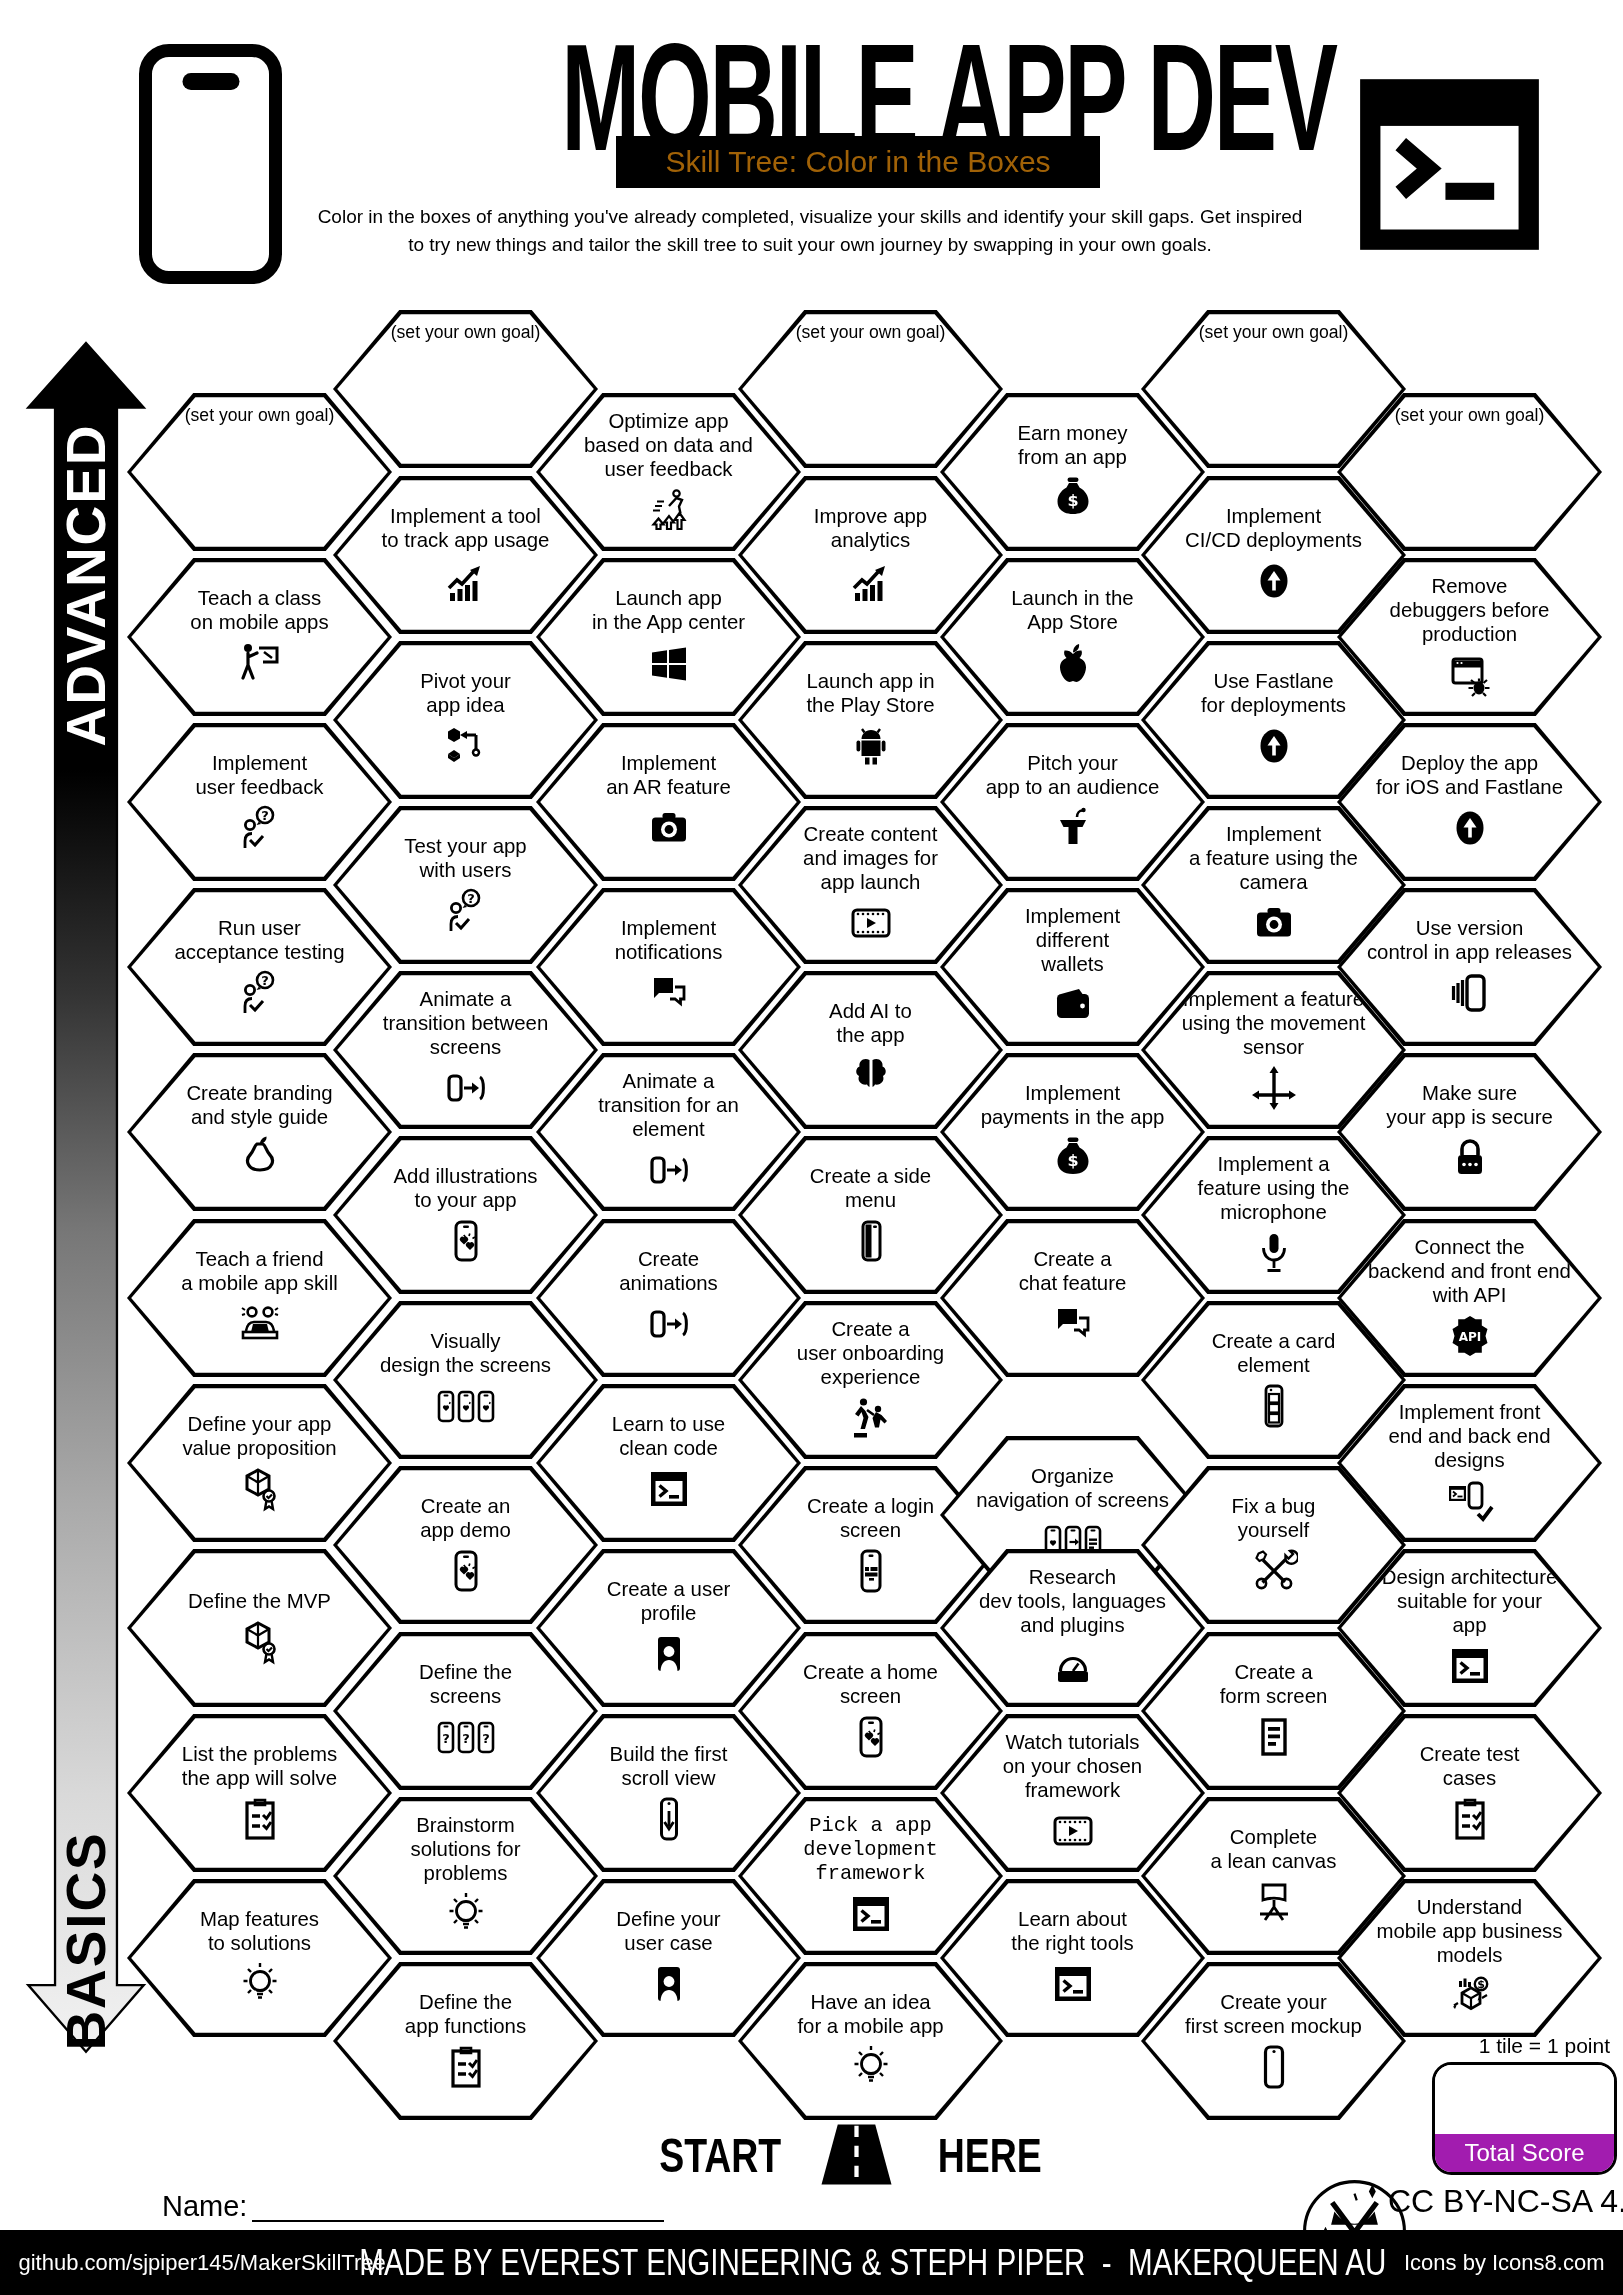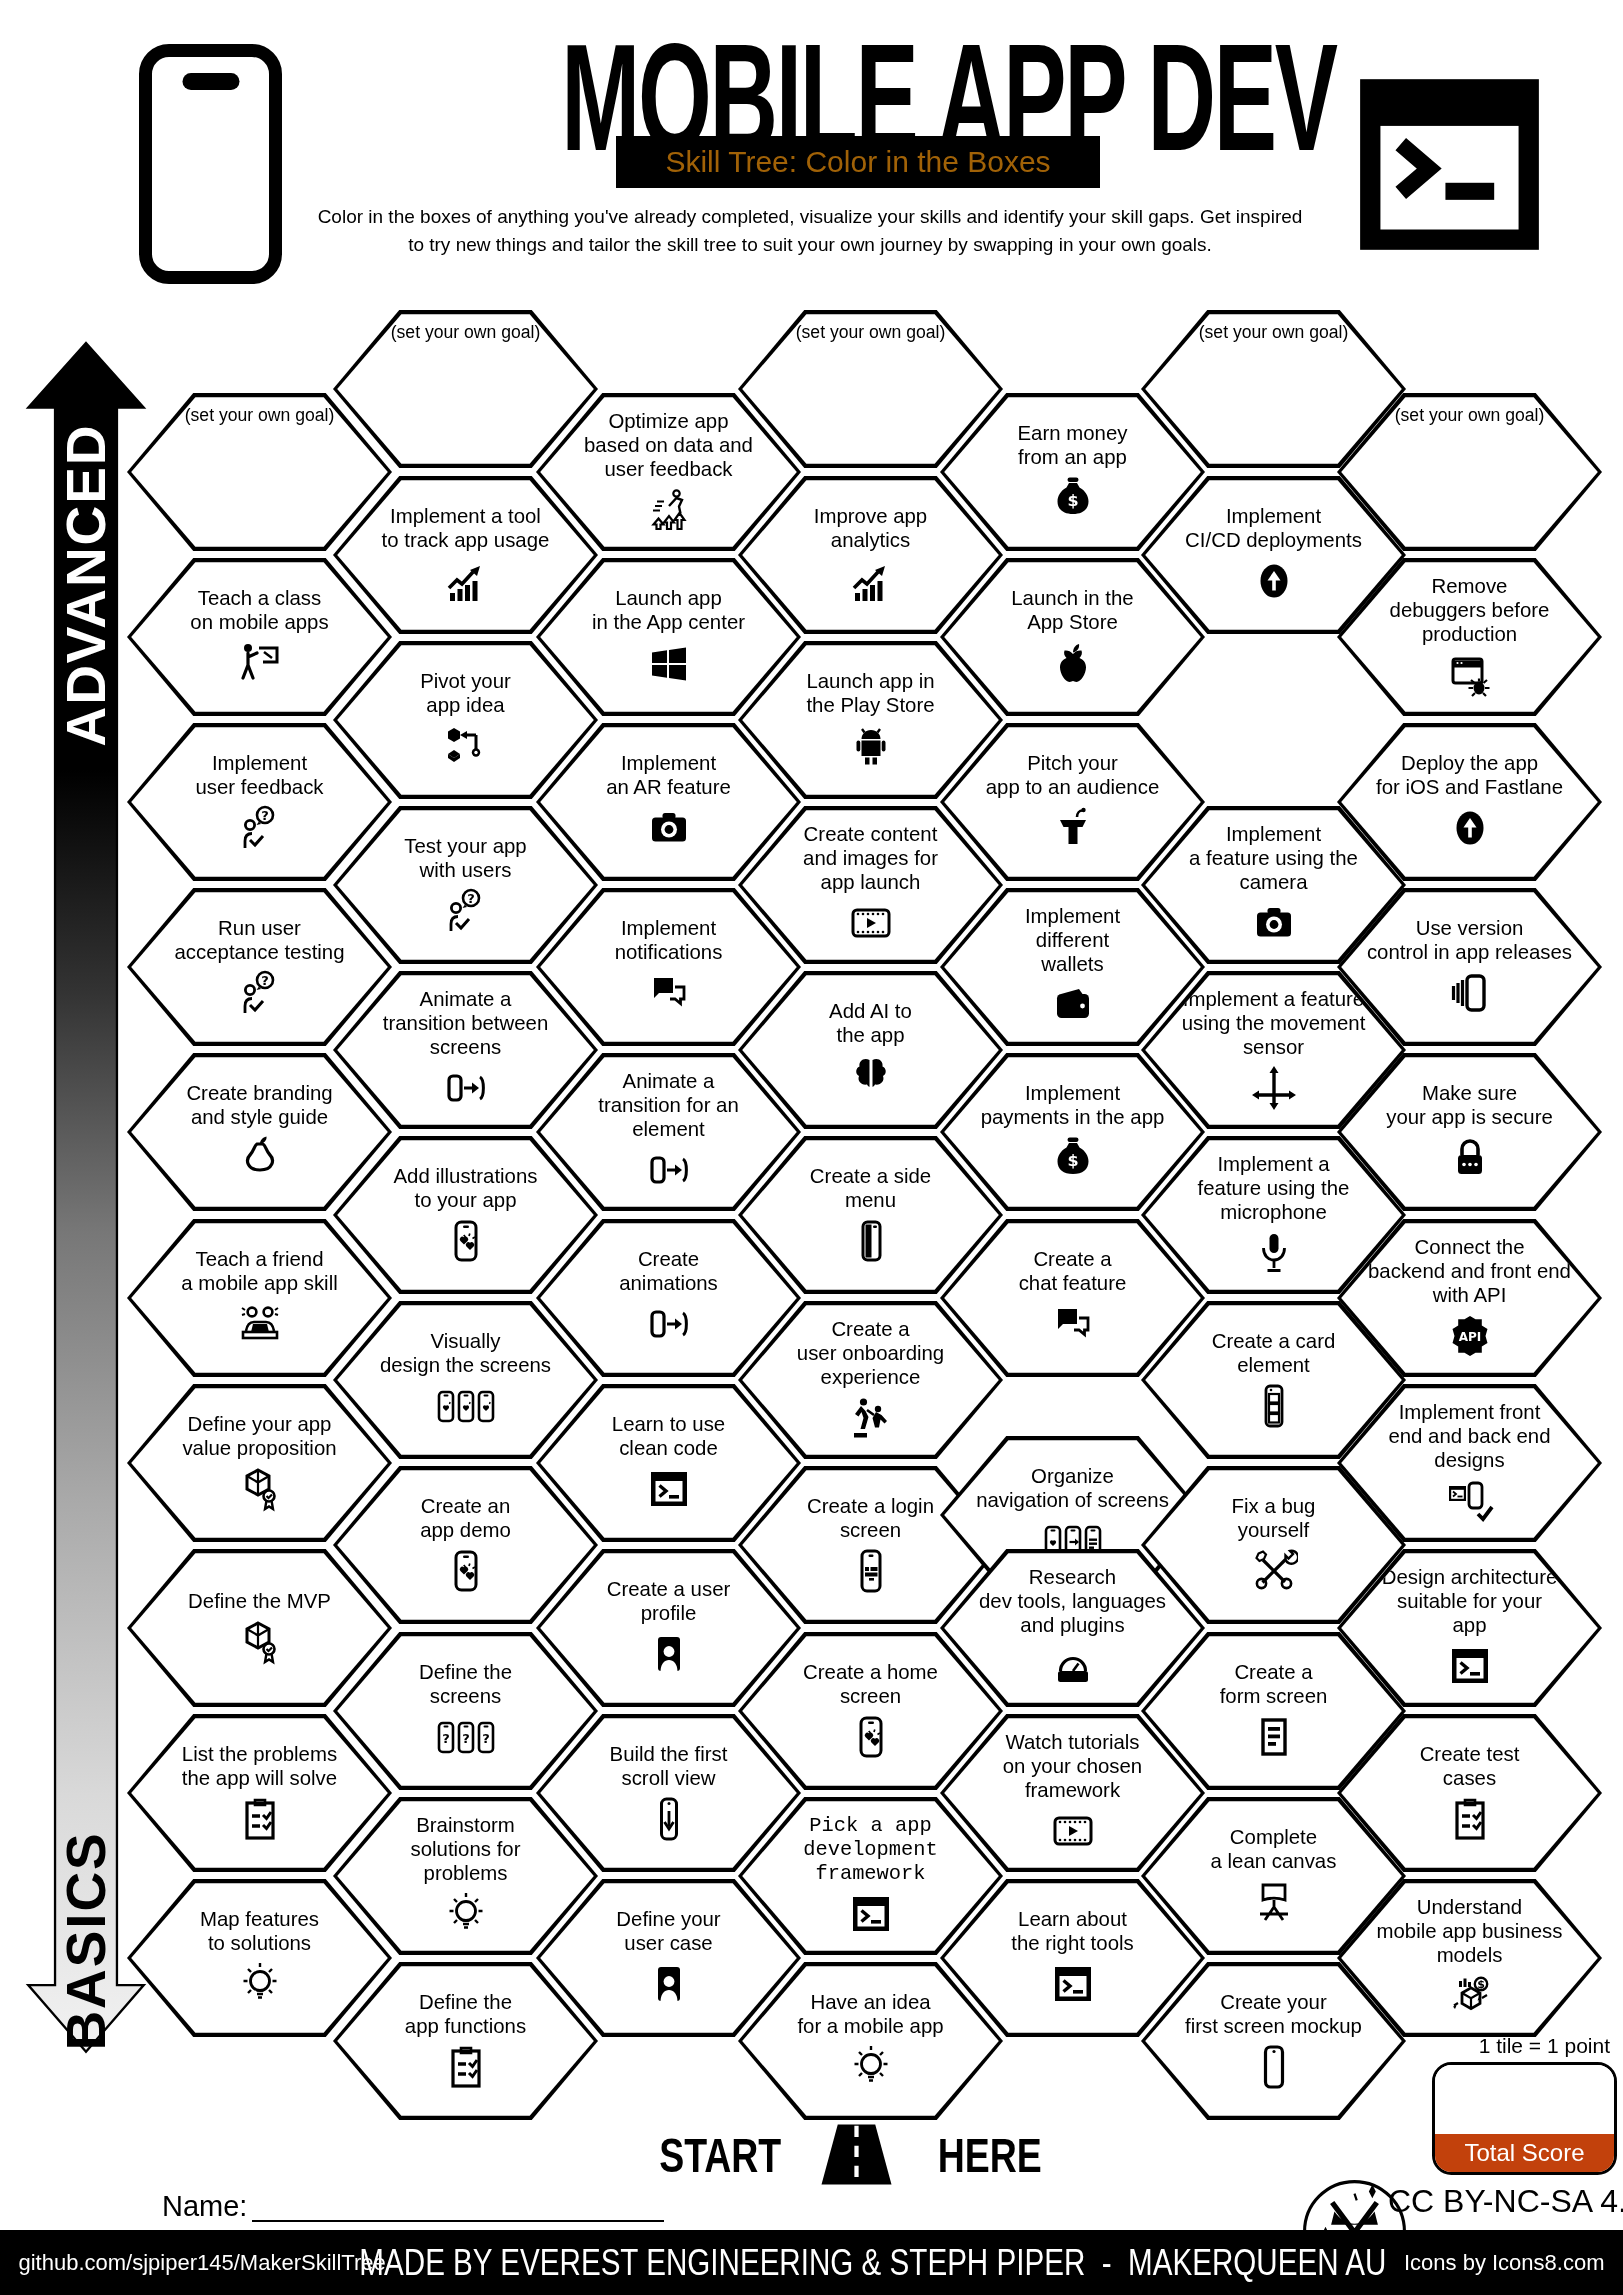--- a/index.html
+++ b/index.html
@@ -45,21 +45,21 @@
   #start-label{left:638px;top:2128px;width:160px;text-align:right;font-size:48px;font-weight:900;}
   #here-label{left:923px;top:2128px;width:185px;font-size:48px;font-weight:900;}
   #start-label span,#here-label span{display:inline-block;transform:scaleX(.78);}
   #road-icon{left:809px;top:2122px;}
   #name-label{left:162px;top:2190px;font-size:29px;}
   #name-line{left:252px;top:2193px;width:412px;height:27px;border-bottom:2.8px solid #000;}
   #tile-note{left:1397px;top:2034px;width:213px;text-align:right;font-size:21px;}
   #score-box{left:1432px;top:2062px;width:179px;height:107px;border:3.2px solid #000;border-radius:19.4px;
              overflow:hidden;background:#fff;}
   #score-entry{position:absolute;left:0;top:0;width:100%;height:69px;background:#fff;}
-  #score-band{position:absolute;left:0;bottom:0;width:100%;height:38px;background:#c2410c;
+  #score-band{position:absolute;left:0;bottom:0;width:100%;height:38px;background:#a21caf;
               display:flex;align-items:center;justify-content:center;}
   #score-band div{color:#fff;font-size:24px;}
   #license{left:1388px;top:2183px;width:229px;text-align:right;font-size:32px;white-space:nowrap;}
   #maker-logo{left:1301px;top:2178px;}
 
   
   #footer-bar{left:0;top:2230px;width:1623px;height:66px;background:#000;}
   #footer-bar .ftxt{position:absolute;top:0;height:66px;line-height:66px;color:#fff;}
   #f-repo{left:18.5px;font-size:22px;}
   #f-credit{left:231px;width:1110px;text-align:center;font-size:37px;}
@@ -998,20 +998,35 @@
             <div class="hex-icon">
               <svg xmlns="http://www.w3.org/2000/svg" viewBox="0 0 48 48">
                 <ellipse cx="24" cy="24" rx="13.5" ry="16.5" fill="#000"></ellipse>
                 <path d="M24 33.5v-14" stroke="#fff" stroke-width="3.6"></path>
                 <path d="M17.5 23.5L24 14l6.5 9.5z" fill="#fff"></path>
               </svg>
             </div>
           </div>
         </div>
       </div>
+      <div class="hex" style="left: 1141px; top: 641px;">
+        <div class="hex-in">
+          <div class="hex-c">
+            <div class="hex-label">Use Fastlane
+for deployments</div>
+            <div class="hex-icon">
+              <svg xmlns="http://www.w3.org/2000/svg" viewBox="0 0 48 48">
+                <ellipse cx="24" cy="24" rx="13.5" ry="16.5" fill="#000"></ellipse>
+                <path d="M24 33.5v-14" stroke="#fff" stroke-width="3.6"></path>
+                <path d="M17.5 23.5L24 14l6.5 9.5z" fill="#fff"></path>
+              </svg>
+            </div>
+          </div>
+        </div>
+      </div>
       <div class="hex" style="left: 1141px; top: 806px;">
         <div class="hex-in">
           <div class="hex-c">
             <div class="hex-label">Implement
 a feature using the
 camera</div>
             <div class="hex-icon">
               <svg xmlns="http://www.w3.org/2000/svg" viewBox="0 0 48 48">
                 <rect x="17.5" y="9" width="13" height="6" rx="2.5" fill="#000"></rect>
                 <rect x="7" y="13.5" width="34" height="24" rx="3.5" fill="#000"></rect>

